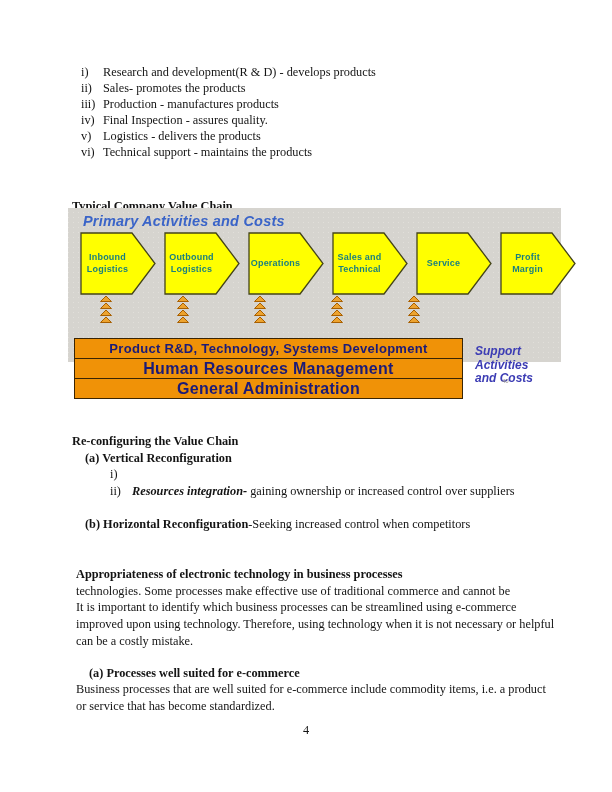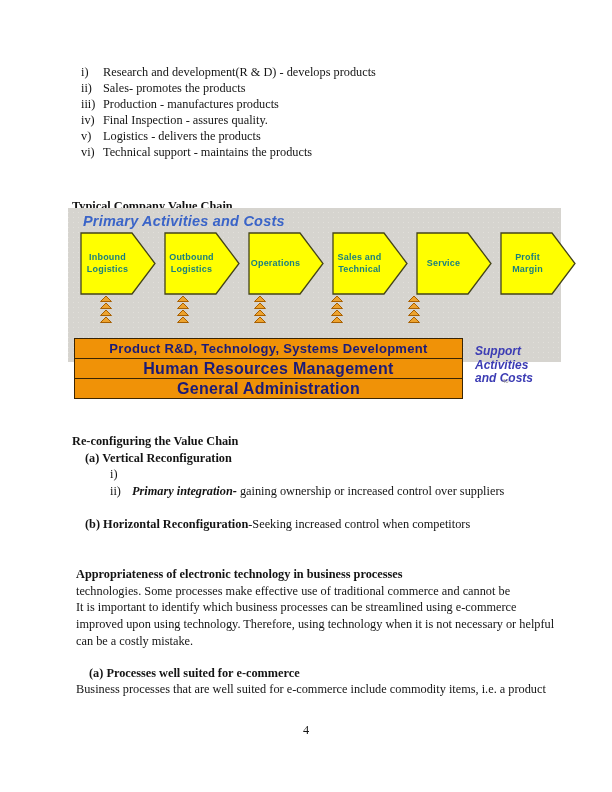--- a/index.html
+++ b/index.html
@@ -220,33 +220,34 @@
 
   <div class="reconfig">
     <div class="b">Re-configuring the Value Chain</div>
     <div class="b ind-a">(a) Vertical Reconfiguration</div>
     <div class="li2">
       <span class="li2-num">i)</span>
     </div>
     <div class="li2">
       <span class="li2-num">ii)</span>
       <div>
-        <div><span class="bi">Primary integration-</span><span> gaining ownership or increased control over suppliers</span></div>
+        <div><span class="bi">Resources integration-</span><span> gaining ownership or increased control over suppliers</span></div>
       </div>
     </div>
     <div class="ind-a gap17">
       <span class="b">(b) Horizontal Reconfiguration</span><span>-Seeking increased control when competitors</span>
     </div>
   </div>
 
   <div class="appro">
     <div class="b">Appropriateness of electronic technology in business processes</div>
     <div>technologies. Some processes make effective use of traditional commerce and cannot be</div>
     <div>It is important to identify which business processes can be streamlined using e-commerce</div>
     <div>improved upon using technology. Therefore, using technology when it is not necessary or helpful</div>
     <div>can be a costly mistake.</div>
     <div class="b ind-a gap15">(a) Processes well suited for e-commerce</div>
     <div>Business processes that are well suited for e-commerce include commodity items, i.e. a product</div>
+    <div>or service that has become standardized.</div>
   </div>
 
   <div class="page-number">4</div>
 
 </div>
 
 </body></html>

